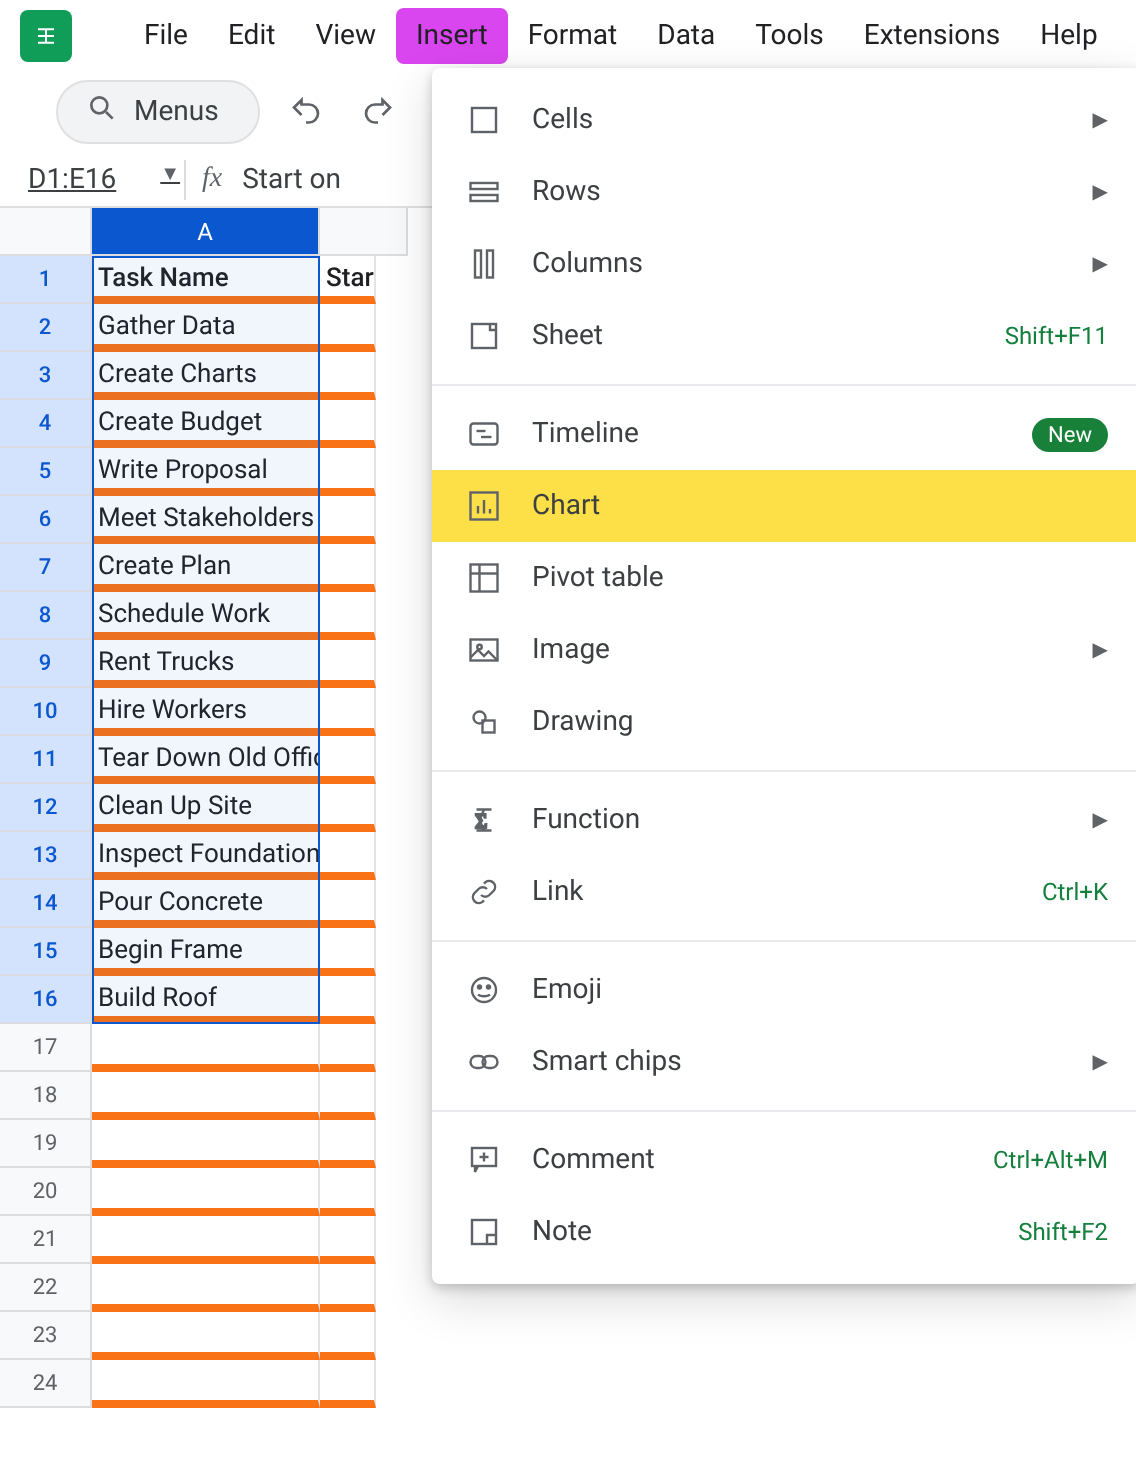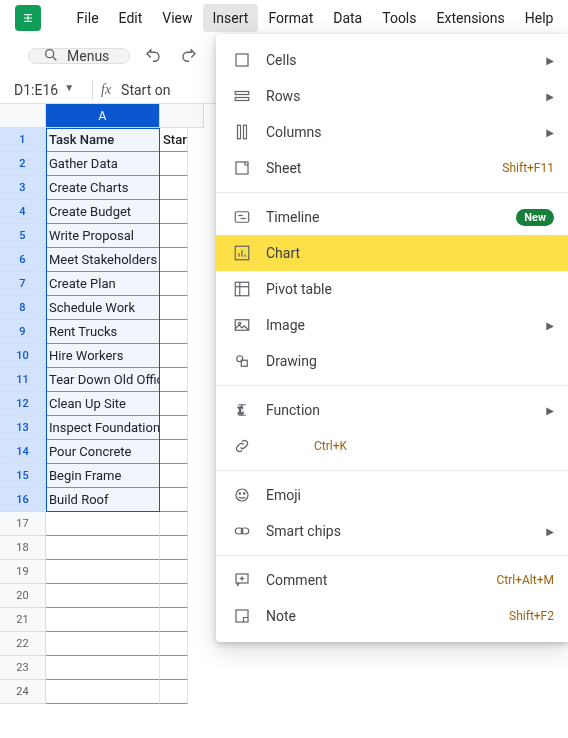--- a/index.html
+++ b/index.html
@@ -12,68 +12,67 @@
     height: 738px;
     overflow: hidden;
     position: relative;
   }
   
   .menubar {
     display: flex;
     align-items: center;
     height: 36px;
     padding-left: 10px;
-    justify-content: center;
   }
   .sheets-logo {
     width: 26px; height: 26px;
     background: #0f9d58;
     border-radius: 4px;
     display: flex; align-items: center; justify-content: center;
     margin-right: 26px;
   }
   .sheets-logo svg { fill: #fff; }
   .menu-item {
     padding: 6px 10px;
     font-size: 14px;
     color: #202124;
     cursor: pointer;
     border-radius: 4px;
   }
-  .menu-item.active { background: #e5e5e5; }
+  .menu-item.active { background: #d946ef; }
   
   .toolbar {
     display: flex;
     align-items: center;
     height: 40px;
     padding-left: 28px;
     gap: 10px;
   }
   .omnibox {
     display: flex; align-items: center;
     background: #f1f3f4;
     border-radius: 18px;
-    height: 16px;
+    height: 32px;
     padding: 0 14px;
     width: 102px;
     border: 1px solid #e0e0e0;
   }
   .omnibox .mag { margin-right: 8px; }
   .omnibox span { font-size: 14px; color: #3c4043; }
   .tb-btn { width: 26px; height:26px; display:flex; align-items:center; justify-content:center; color:#5f6368; cursor:pointer;}
   
   .fx-row {
     display:flex; align-items:center;
     height: 28px;
     padding-left: 14px;
     border-bottom:1px solid #e0e0e0;
     font-size: 14px;
     color:#3c4043;
   }
-  .namebox { width:70px; display:flex; align-items:flex-start; gap:6px;}
+  .namebox { width:70px; display:flex; align-items:flex-start; gap:22px;text-decoration:underline;}
   .namebox .caret { color:#5f6368; font-size:10px;}
   .fx-sep { width:1px; height:20px; background:#dadce0; margin:0 8px;}
   .fx-glyph { font-style: italic; font-family: Liberation Serif, serif; color:#5f6368; margin-right:10px;}
   .fx-val { color:#3c4043;}
   
   .grid { position: relative; }
   .col-headers { display:flex; height:24px; }
   .corner { width:46px; border-right:1px solid #dadce0; border-bottom:1px solid #dadce0; background:#f8f9fa;}
   .col-head {
     width:114px; text-align:center; font-size:12px; color:#5f6368;
@@ -84,21 +83,21 @@
   .rows {}
   .row { display:flex; height:24px;}
   .row-head {
     width:46px; text-align:center; font-size:11px; color:#5f6368;
     border-right:1px solid #dadce0; border-bottom:1px solid #dadce0;
     background:#f8f9fa; line-height:24px;
   }
   .row-head.sel { background:#d3e3fd; color:#0b57d0; font-weight:500;}
   .cell {
     width:114px;
-    border-right:1px solid #e3e3e3; border-bottom:1px solid #f97316;
+    border-right:1px solid #e3e3e3; border-bottom:4px solid #f97316;
     padding:0 3px;
     line-height:24px;
     font-size:13px;
     color:#202124;
     white-space:nowrap; overflow:hidden;
   }
   .cell.colB { width: 28px; text-align: center; }
   .cell.bold { font-weight:500; }
   
   .sel-box {
@@ -125,25 +124,25 @@
     height:36px;
     padding: 0 16px;
     font-size:14px;
     color:#3c4043;
     cursor:pointer;
   }
   .m-row.hover { background:#fde047;}
   .m-ico { width:20px; height:20px; margin-right:14px; display:flex; align-items:center; justify-content:center; color:#5f6368; flex-shrink:0;}
   .m-ico svg { width:18px; height:18px; stroke:#5f6368; fill:none; stroke-width:1.6;}
   .m-label { flex:1; }
-  .m-right { color:#a16207; font-size:12px;margin-left:48px; }
+  .m-right { color:#15803d; font-size:12px; }
   .m-arrow { color:#5f6368; font-size:10px;}
   .m-sep { height:1px; background:#e8eaed; margin:6px 0;}
   .badge-new {
-    background:#188038; color:#fff; font-size:11px; font-weight:700;
+    background:#188038; color:#fff; font-size:11px; font-weight:400;
     border-radius:10px; padding:2px 8px;
   }
 </style>
 </head>
 <body>
 
 <div class="menubar">
   <div class="sheets-logo">
     <svg viewBox="0 0 24 24" width="16" height="16">
         <rect x="4" y="4" width="16" height="16" rx="1" fill="#fff" opacity="0"></rect>
@@ -431,20 +430,21 @@
       </div>
       <div class="m-label">Function</div>
       <span class="m-arrow">▶</span>
     </div>
     <div class="m-row">
       <div class="m-ico">
         <svg viewBox="0 0 24 24">
           <path d="M10 14a4 4 0 005.6 0l3-3a4 4 0 00-5.6-5.6l-1 1M14 10a4 4 0 00-5.6 0l-3 3a4 4 0 005.6 5.6l1-1" stroke="#5f6368" fill="none" stroke-width="1.6"></path>
         </svg>
       </div>
+      <div class="m-label">Link</div>
       <span class="m-right">Ctrl+K</span>
     </div>
     <div class="m-sep"></div>
     <div class="m-row">
       <div class="m-ico">
         <svg viewBox="0 0 24 24">
           <circle cx="12" cy="12" r="8" stroke="#5f6368" fill="none" stroke-width="1.6"></circle>
           <circle cx="9" cy="10" r="1" fill="#5f6368"></circle>
           <circle cx="15" cy="10" r="1" fill="#5f6368"></circle>
           <path d="M8 15c1.5 1.5 6.5 1.5 8 0" stroke="#5f6368" fill="none" stroke-width="1.6"></path>

